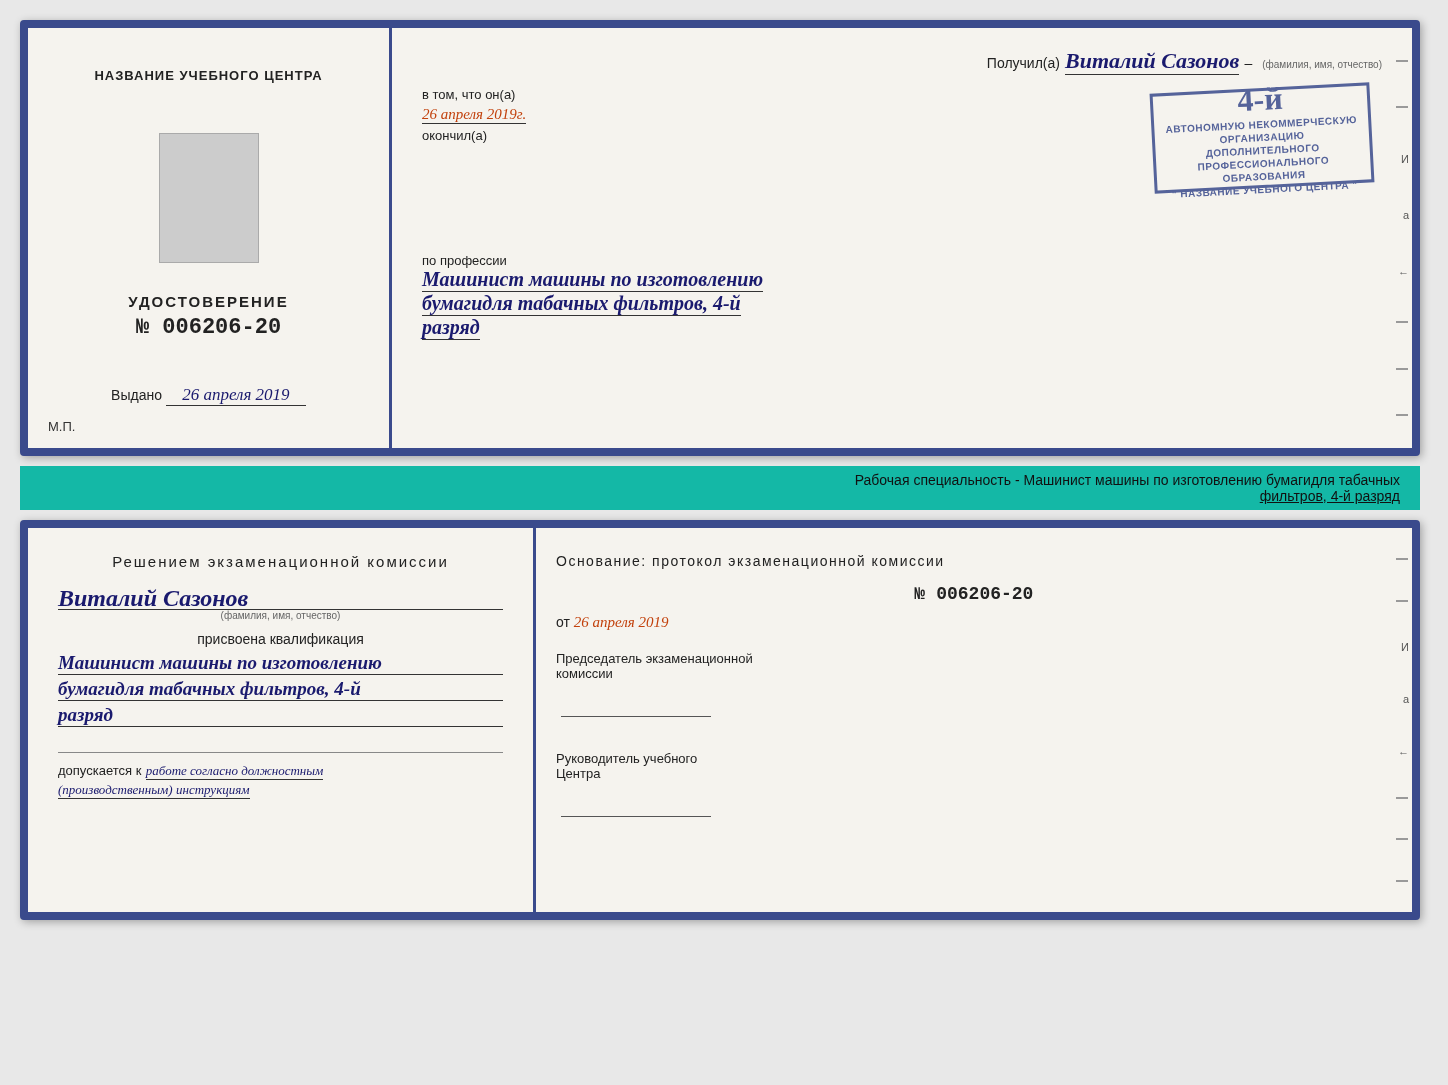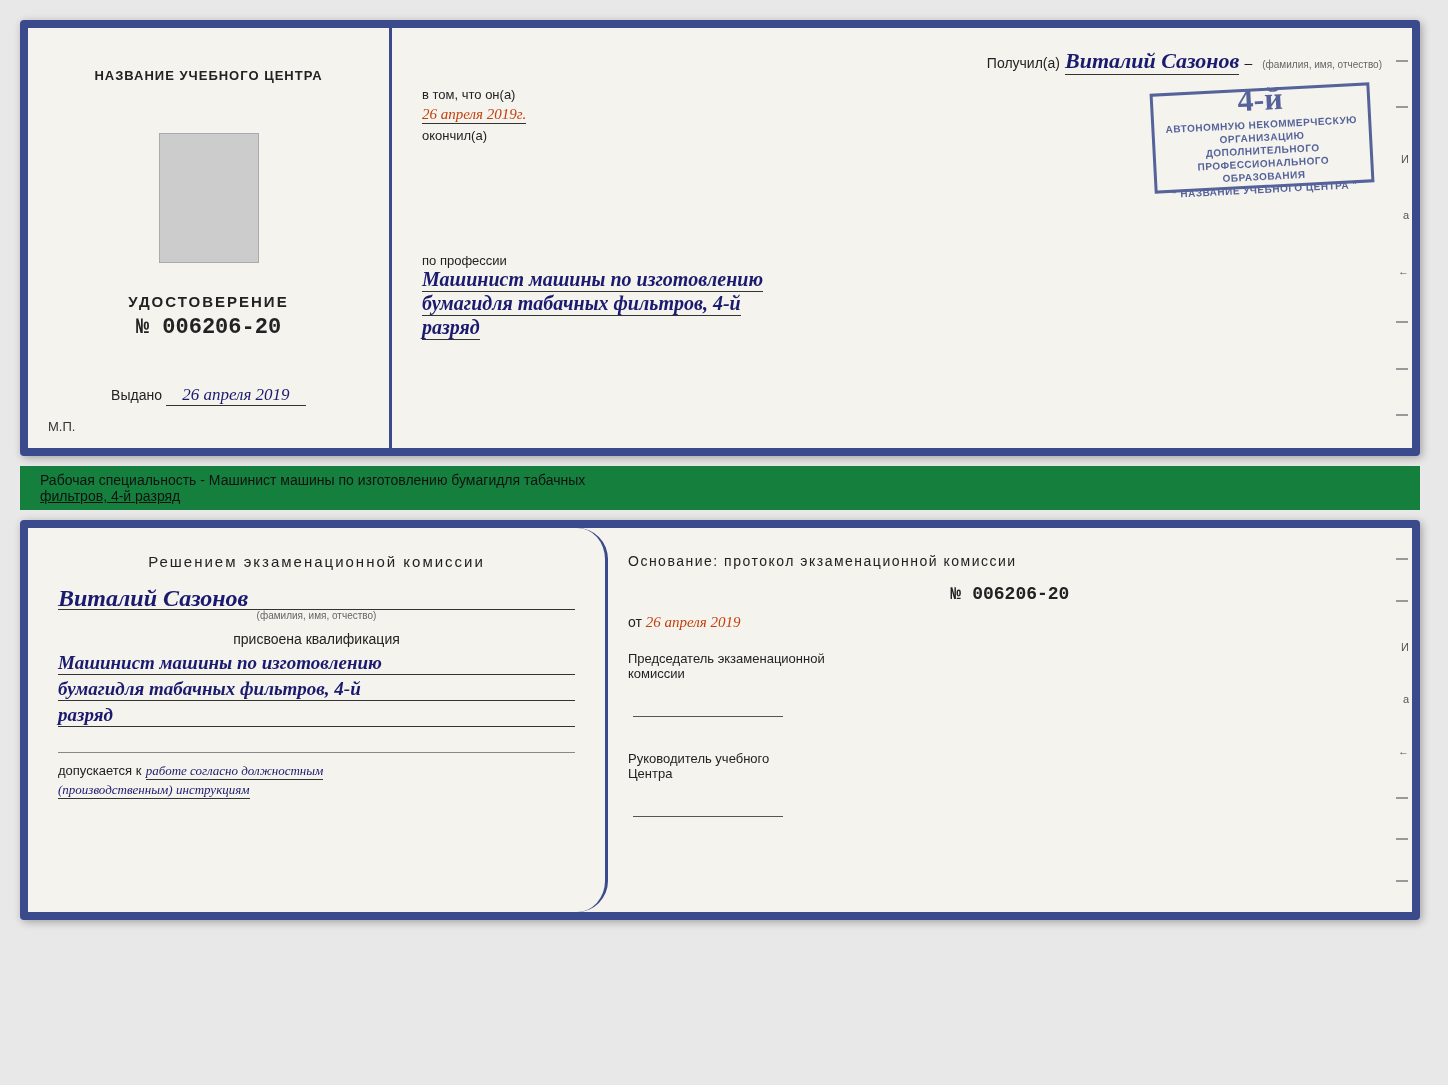--- a/index.html
+++ b/index.html
@@ -229,48 +229,48 @@
       margin-top: 10px;
     }
 
     .profession-handwritten {
       display: block;
     }
 
     
     .info-bar {
       width: 1400px;
-      background: #15803d;
+      background: #14b8a6;
       padding: 6px 20px;
       font-size: 14px;
       color: #111;
+      text-align: right;
     }
 
     .info-bar-underline {
       text-decoration: underline;
     }
 
     
     .bottom-document {
       display: flex;
       width: 1400px;
       background: #f5f3ee;
       border: 8px solid #3a4a8c;
       border-radius: 4px;
       overflow: hidden;
       box-shadow: 2px 2px 8px rgba(0,0,0,0.3);
       min-height: 400px;
     }
 
     .bottom-left {
-      width: 580px;
+      width: 508px;
       border-right: 3px solid #3a4a8c;
       padding: 25px 30px;
       position: relative;
-      border-radius: 31px;
     }
 
     .bottom-right {
       flex: 1;
       padding: 25px 20px;
       position: relative;
     }
 
     .commission-title {
       font-size: 15px;

